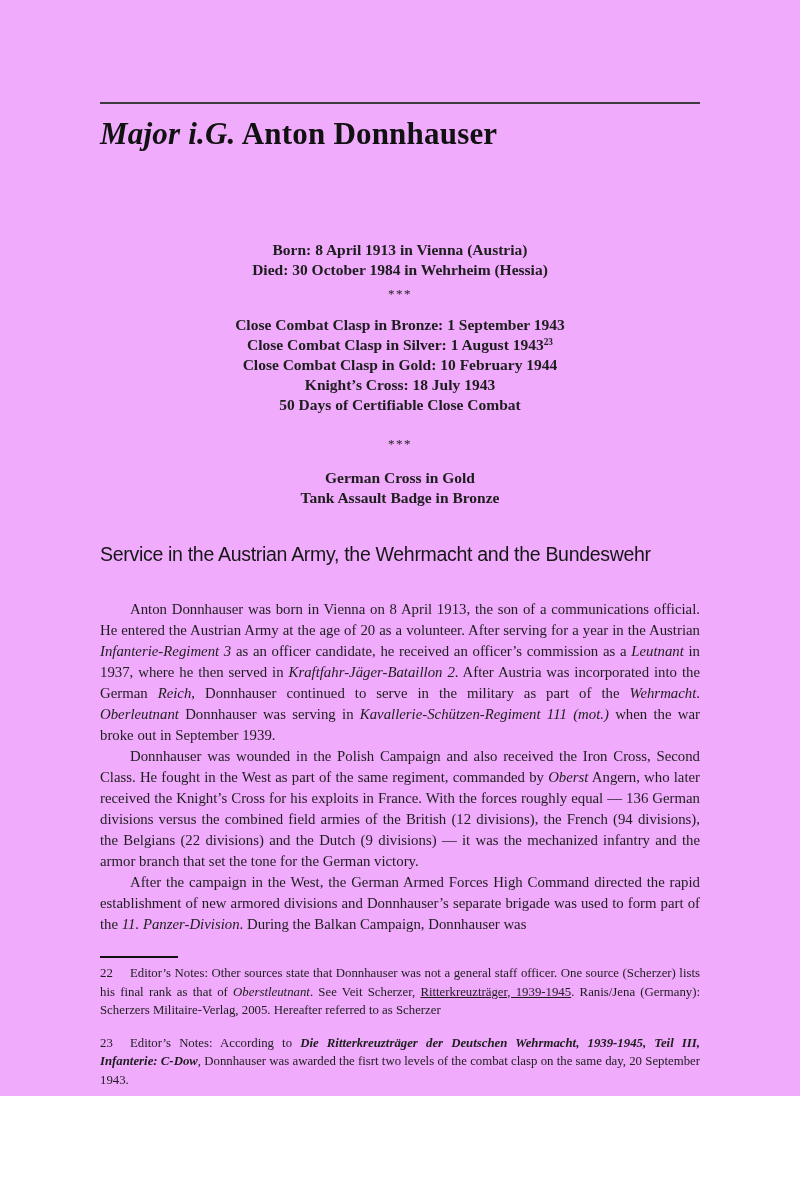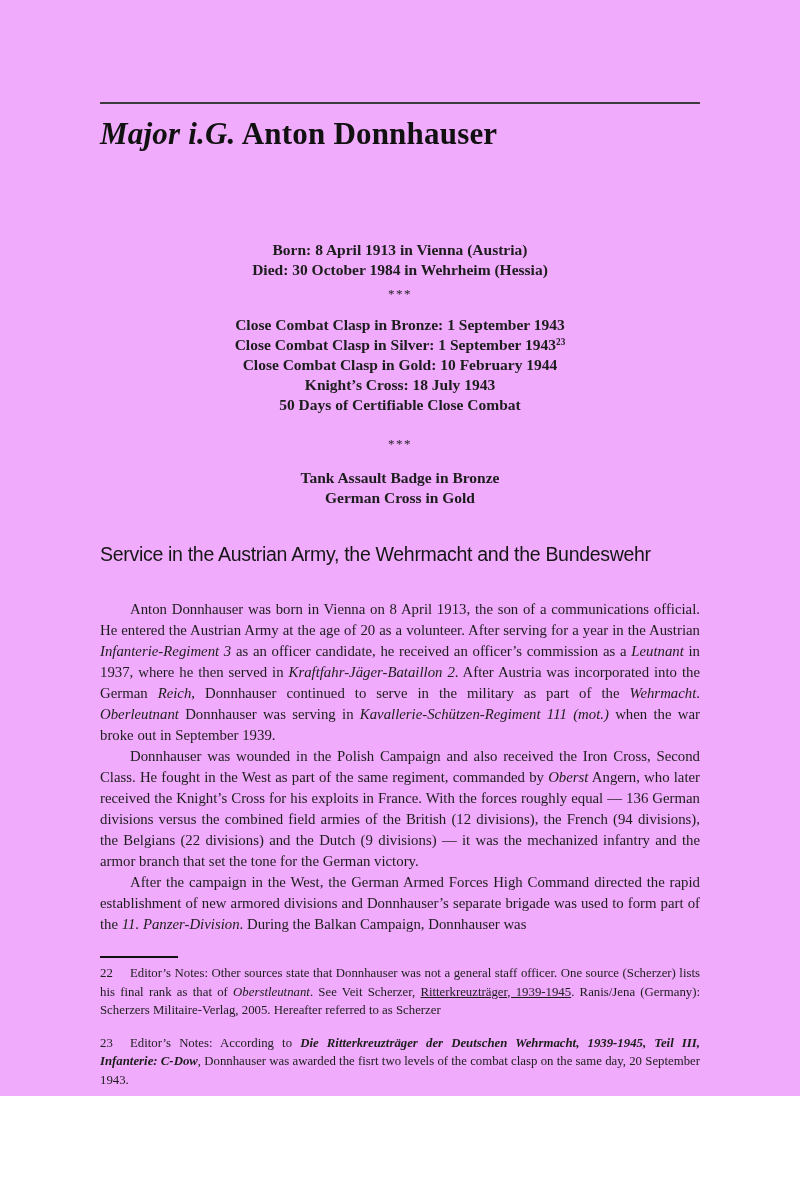--- a/index.html
+++ b/index.html
@@ -97,29 +97,29 @@
   <div class="top-rule"></div>
 
   <h1 class="title"><span class="s-bi">Major i.G.</span><span class="s-b"> Anton Donnhauser</span></h1>
 
   <section class="vitals">
     <div class="vital-line">Born: 8 April 1913 in Vienna (Austria)</div>
     <div class="vital-line">Died: 30 October 1984 in Wehrheim (Hessia)</div>
     <div class="stars">***</div>
     <div>
         <div class="vital-line"><span>Close Combat Clasp in Bronze: 1 September 1943</span></div>
-        <div class="vital-line"><span>Close Combat Clasp in Silver: 1 September 1943</span><span class="s-sup">23</span></div>
+        <div class="vital-line"><span>Close Combat Clasp in Silver: 1 August 1943</span><span class="s-sup">23</span></div>
         <div class="vital-line"><span>Close Combat Clasp in Gold: 10 February 1944</span></div>
         <div class="vital-line"><span>Knight’s Cross: 18 July 1943</span></div>
         <div class="vital-line"><span>50 Days of Certifiable Close Combat</span></div>
       </div>
     <div class="stars stars2">***</div>
     <div>
+        <div class="vital-line">German Cross in Gold</div>
         <div class="vital-line">Tank Assault Badge in Bronze</div>
-        <div class="vital-line">German Cross in Gold</div>
       </div>
   </section>
 
   <h2 class="section-heading">Service in the Austrian Army, the Wehrmacht and the Bundeswehr</h2>
 
   <section class="body-text">
     <p><span>Anton Donnhauser was born in Vienna on 8 April 1913, the son of a communications official. He entered the Austrian Army at the age of 20 as a volunteer. After serving for a year in the Austrian </span><span class="s-i">Infanterie-Regiment 3</span><span> as an officer candidate, he received an officer’s commission as a </span><span class="s-i">Leutnant</span><span> in 1937, where he then served in </span><span class="s-i">Kraftfahr-Jäger-Bataillon 2</span><span>. After Austria was incorporated into the German </span><span class="s-i">Reich</span><span>, Donnhauser continued to serve in the military as part of the </span><span class="s-i">Wehrmacht</span><span>. </span><span class="s-i">Oberleutnant</span><span> Donnhauser was serving in </span><span class="s-i">Kavallerie-Schützen-Regiment 111 (mot.)</span><span> when the war broke out in September 1939.</span></p>
     <p><span>Donnhauser was wounded in the Polish Campaign and also received the Iron Cross, Second Class. He fought in the West as part of the same regiment, commanded by </span><span class="s-i">Oberst</span><span> Angern, who later received the Knight’s Cross for his exploits in France. With the forces roughly equal — 136 German divisions versus the combined field armies of the British (12 divisions), the French (94 divisions), the Belgians (22 divisions) and the Dutch (9 divisions) — it was the mechanized infantry and the armor branch that set the tone for the German victory.</span></p>
     <p><span>After the campaign in the West, the German Armed Forces High Command directed the rapid establishment of new armored divisions and Donnhauser’s separate brigade was used to form part of the </span><span class="s-i">11. Panzer-Division</span><span>. During the Balkan Campaign, Donnhauser was</span></p>
   </section>

